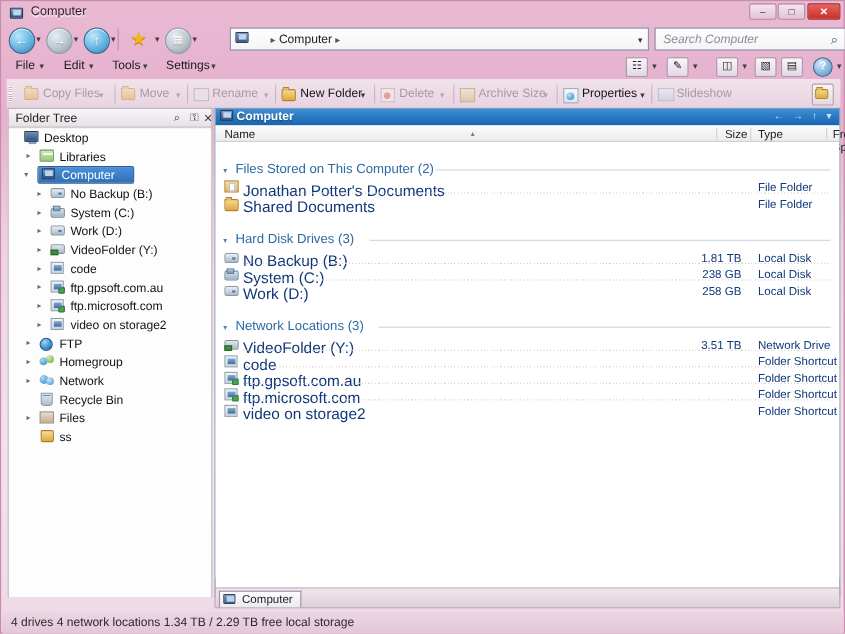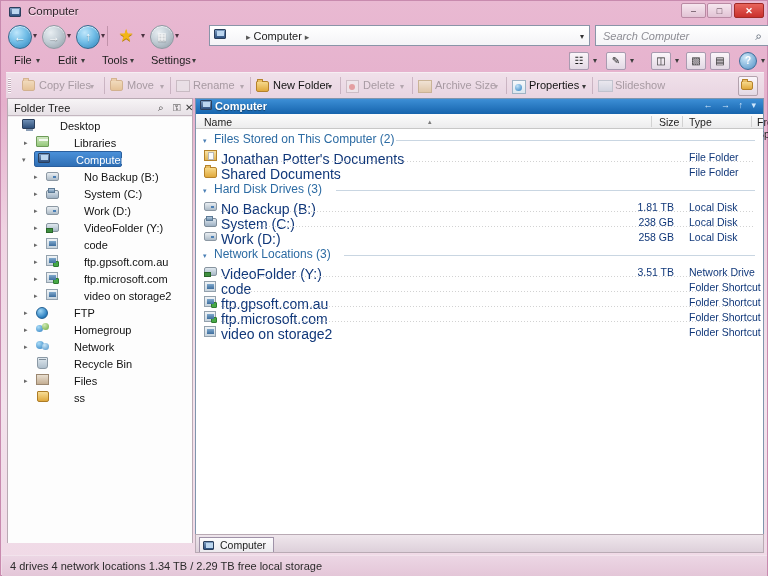--- a/index.html
+++ b/index.html
@@ -142,21 +142,21 @@
   }
   #tree-title{position:absolute;left:6px;top:3px;font-size:11px;color:#222;}
   .thicon{position:absolute;top:3px;font-size:10px;color:#3a3a3a;cursor:default;}
   #tree-body{
     position:absolute;left:0;top:18px;width:100%;height:426px;
     background:#fdfdfd;overflow:hidden;
   }
   .trow{position:relative;height:17px;white-space:nowrap;}
   .texp{position:absolute;top:5px;width:9px;font-size:7px;color:#6a6a6a;line-height:7px;}
   .ticon{position:absolute;top:2px;width:14px;height:13px;}
-  .tlabel{position:absolute;top:3px;font-size:11px;color:#111;margin-left:20px;}
+  .tlabel{position:absolute;top:3px;font-size:11px;color:#111;}
   .trow.sel .tselbox{
     position:absolute;top:0px;height:16px;
     background:linear-gradient(to bottom,#4a90d9,#2f6fb5);
     border:1px solid #2a5f9e;border-radius:2px;box-sizing:border-box;
   }
   .trow.sel .tlabel{color:#fff;}
 
   
   #listpane{
     position:absolute;left:194px;top:97px;width:569px;height:445px;
@@ -174,21 +174,21 @@
   #colhead{
     position:absolute;left:0;top:15px;width:100%;height:15px;
     background:linear-gradient(to bottom,#fcfcfc,#ececed);
     border-bottom:1px solid #c7c7c7;box-sizing:border-box;
   }
   .colh{position:absolute;top:2px;font-size:10.5px;color:#1d1d1d;}
   .coldiv{position:absolute;top:2px;width:1px;height:11px;background:#d2d2d2;}
   #sortarrow{position:absolute;left:232px;top:4px;font-size:7px;color:#7b7b7b;}
   #listbody{position:absolute;left:0;top:30px;width:100%;height:396px;background:#fff;overflow:hidden;}
 
-  .grouphdr{position:relative;height:18px;margin-top:2px;}
+  .grouphdr{position:relative;height:18px;margin-top:16px;}
   .grouphdr .gtri{position:absolute;left:7px;top:6px;font-size:7px;color:#4a7fb5;}
   .grouphdr .gtxt{position:absolute;left:18px;top:1px;font-size:12px;color:#2c6ba3;}
   .grouphdr .gline{position:absolute;top:9px;height:1px;background:#c9d6e2;right:8px;}
 
   .frow{position:relative;height:15px;}
   .frow .ricon{position:absolute;left:8px;top:1px;width:14px;height:13px;}
   .frow .rname{position:absolute;left:25px;top:2px;font-size:14px;color:#11387a;}
   .frow .rsize{position:absolute;top:2px;font-size:10.5px;color:#11387a;text-align:right;width:60px;}
   .frow .rtype{position:absolute;top:2px;font-size:10.5px;color:#11387a;}
   .frow .rfree{position:absolute;top:2px;font-size:10.5px;color:#11387a;text-align:right;width:54px;}

